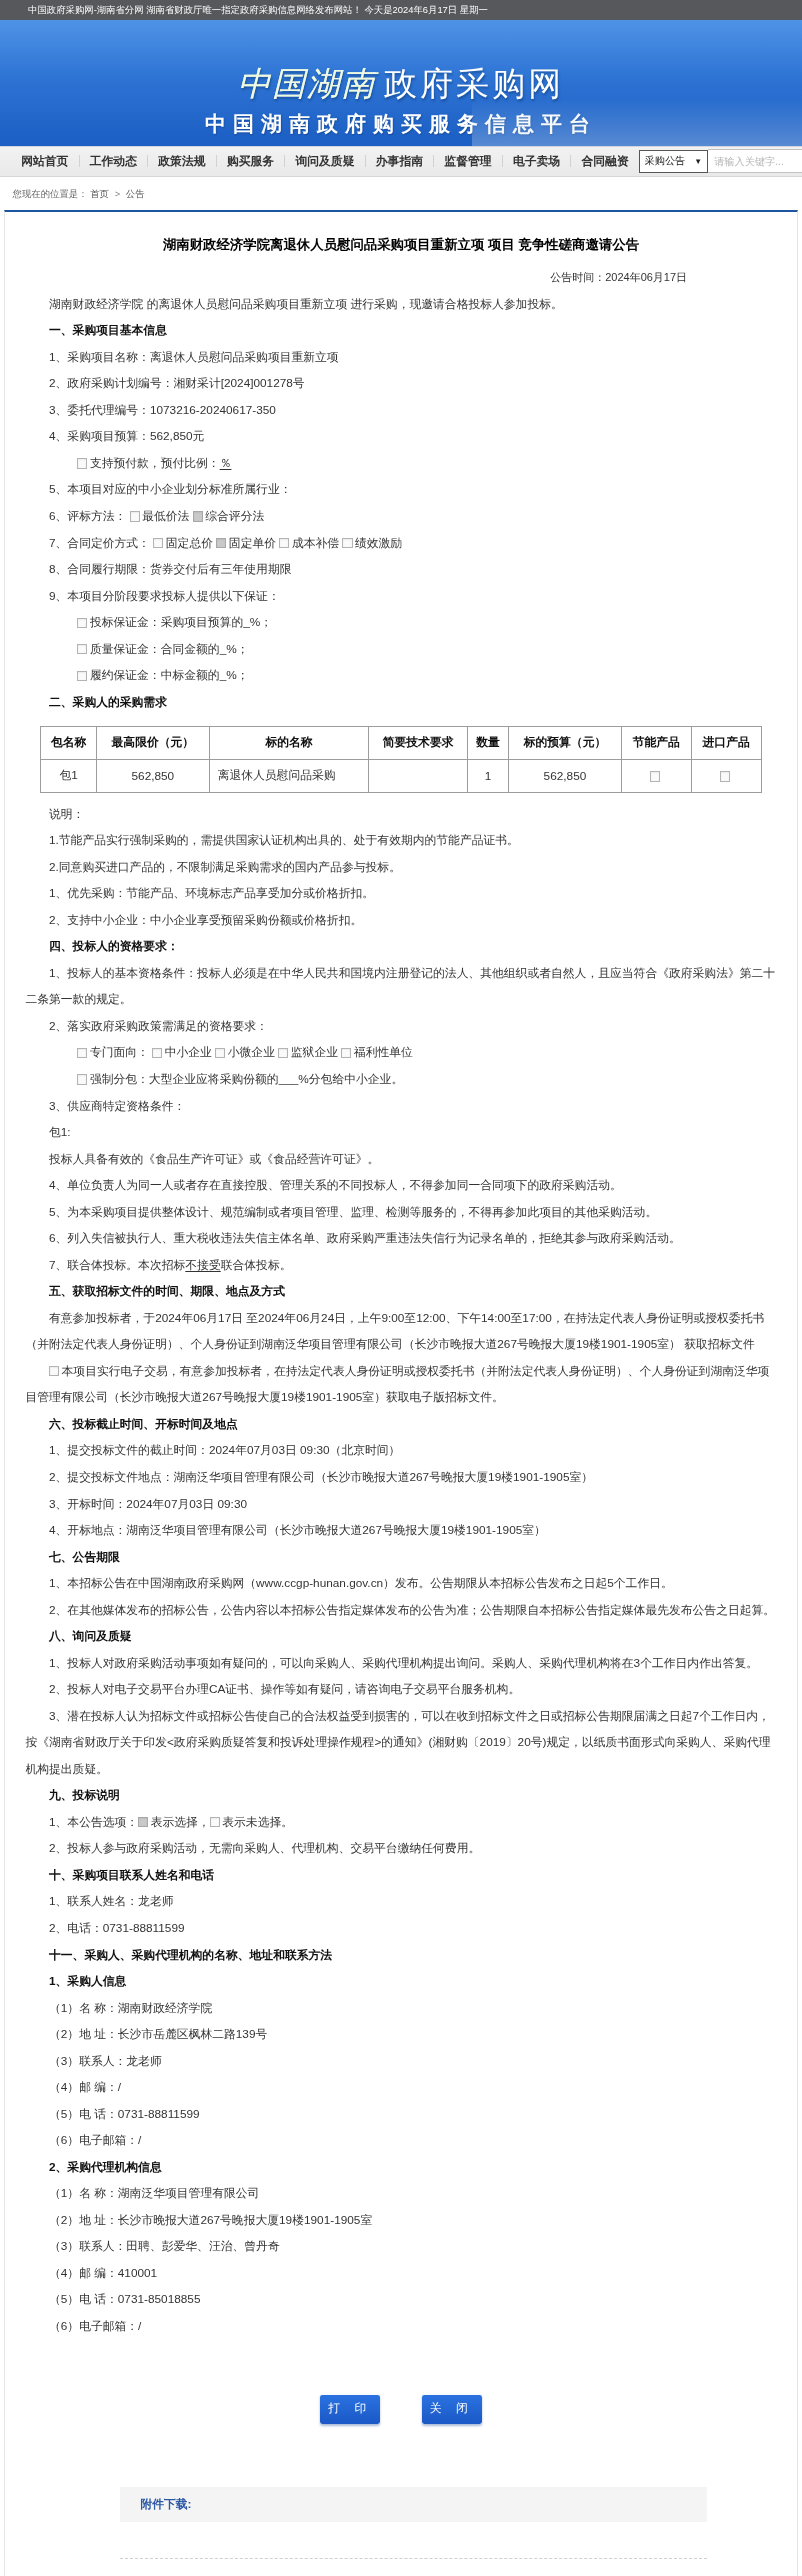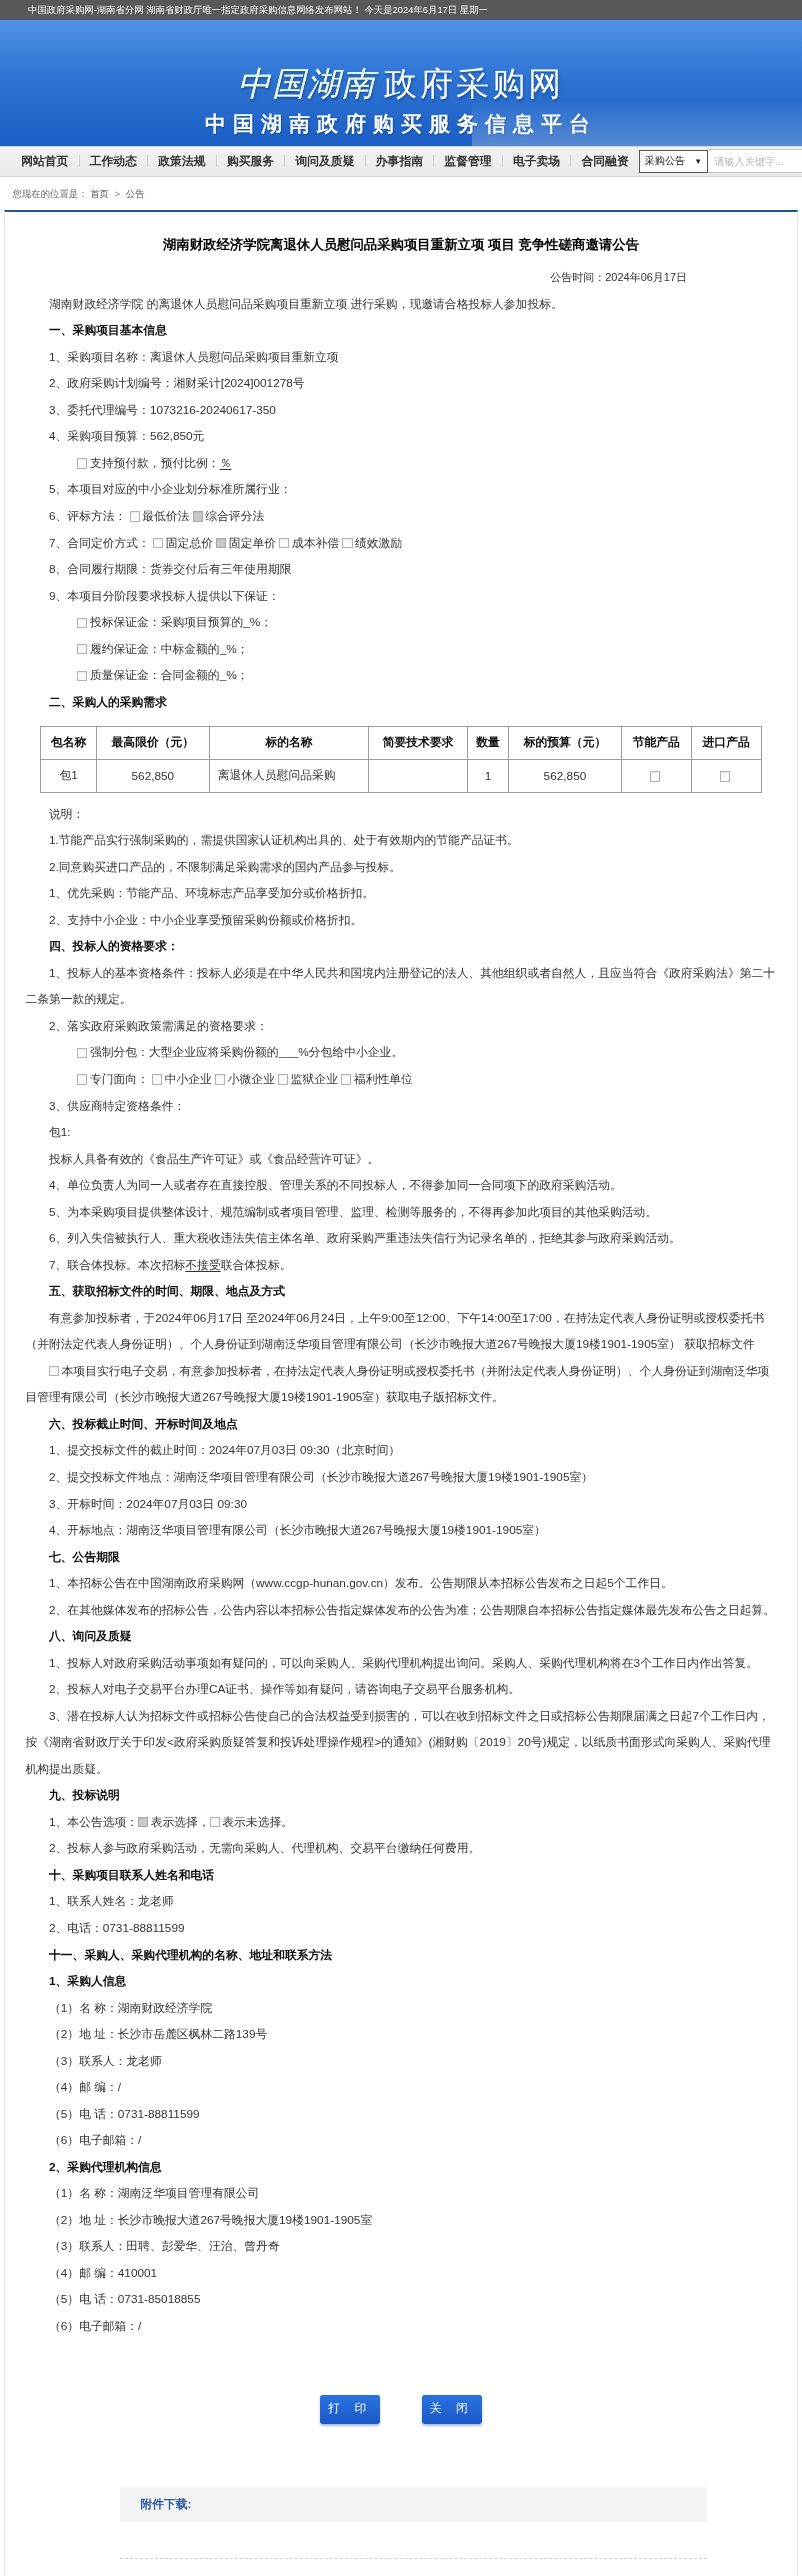--- a/index.html
+++ b/index.html
@@ -135,22 +135,22 @@
       <p class="">2、政府采购计划编号：湘财采计[2024]001278号</p>
       <p class="">3、委托代理编号：1073216-20240617-350</p>
       <p class="">4、采购项目预算：562,850元</p>
       <p class=" doc-p2"><span class="cb"></span>支持预付款，预付比例：<span class="useg">％</span></p>
       <p class="">5、本项目对应的中小企业划分标准所属行业：</p>
       <p class="">6、评标方法： <span class="cb"></span>最低价法 <span class="cb checked"></span>综合评分法</p>
       <p class="">7、合同定价方式： <span class="cb"></span>固定总价 <span class="cb checked"></span>固定单价 <span class="cb"></span>成本补偿 <span class="cb"></span>绩效激励</p>
       <p class="">8、合同履行期限：货券交付后有三年使用期限</p>
       <p class="">9、本项目分阶段要求投标人提供以下保证：</p>
       <p class=" doc-p2"><span class="cb"></span>投标保证金：采购项目预算的_%；</p>
+      <p class=" doc-p2"><span class="cb"></span>质量保证金：合同金额的_%；</p>
       <p class=" doc-p2"><span class="cb"></span>履约保证金：中标金额的_%；</p>
-      <p class=" doc-p2"><span class="cb"></span>质量保证金：合同金额的_%；</p>
       <p class="doc-h">二、采购人的采购需求</p>
       <table class="req">
         <tbody>
           <tr>
             <th>包名称</th>
             <th>最高限价（元）</th>
             <th>标的名称</th>
             <th>简要技术要求</th>
             <th>数量</th>
             <th>标的预算（元）</th>
@@ -170,22 +170,22 @@
         </tbody>
       </table>
       <p class="">说明：</p>
       <p class="">1.节能产品实行强制采购的，需提供国家认证机构出具的、处于有效期内的节能产品证书。</p>
       <p class="">2.同意购买进口产品的，不限制满足采购需求的国内产品参与投标。</p>
       <p class="">1、优先采购：节能产品、环境标志产品享受加分或价格折扣。</p>
       <p class="">2、支持中小企业：中小企业享受预留采购份额或价格折扣。</p>
       <p class="doc-h">四、投标人的资格要求：</p>
       <p class="">1、投标人的基本资格条件：投标人必须是在中华人民共和国境内注册登记的法人、其他组织或者自然人，且应当符合《政府采购法》第二十二条第一款的规定。</p>
       <p class="">2、落实政府采购政策需满足的资格要求：</p>
+      <p class=" doc-p2"><span class="cb"></span>专门面向： <span class="cb"></span>中小企业 <span class="cb"></span>小微企业 <span class="cb"></span>监狱企业 <span class="cb"></span>福利性单位</p>
       <p class=" doc-p2"><span class="cb"></span>强制分包：大型企业应将采购份额的___%分包给中小企业。</p>
-      <p class=" doc-p2"><span class="cb"></span>专门面向： <span class="cb"></span>中小企业 <span class="cb"></span>小微企业 <span class="cb"></span>监狱企业 <span class="cb"></span>福利性单位</p>
       <p class="">3、供应商特定资格条件：</p>
       <p class="">包1:</p>
       <p class="">投标人具备有效的《食品生产许可证》或《食品经营许可证》。</p>
       <p class="">4、单位负责人为同一人或者存在直接控股、管理关系的不同投标人，不得参加同一合同项下的政府采购活动。</p>
       <p class="">5、为本采购项目提供整体设计、规范编制或者项目管理、监理、检测等服务的，不得再参加此项目的其他采购活动。</p>
       <p class="">6、列入失信被执行人、重大税收违法失信主体名单、政府采购严重违法失信行为记录名单的，拒绝其参与政府采购活动。</p>
       <p class="">7、联合体投标。本次招标<span class="useg">不接受</span>联合体投标。</p>
       <p class="doc-h">五、获取招标文件的时间、期限、地点及方式</p>
       <p class="">有意参加投标者，于2024年06月17日 至2024年06月24日，上午9:00至12:00、下午14:00至17:00，在持法定代表人身份证明或授权委托书（并附法定代表人身份证明）、个人身份证到湖南泛华项目管理有限公司（长沙市晚报大道267号晚报大厦19楼1901-1905室） 获取招标文件</p>
       <p class=""><span class="cb"></span>本项目实行电子交易，有意参加投标者，在持法定代表人身份证明或授权委托书（并附法定代表人身份证明）、个人身份证到湖南泛华项目管理有限公司（长沙市晚报大道267号晚报大厦19楼1901-1905室）获取电子版招标文件。</p>

